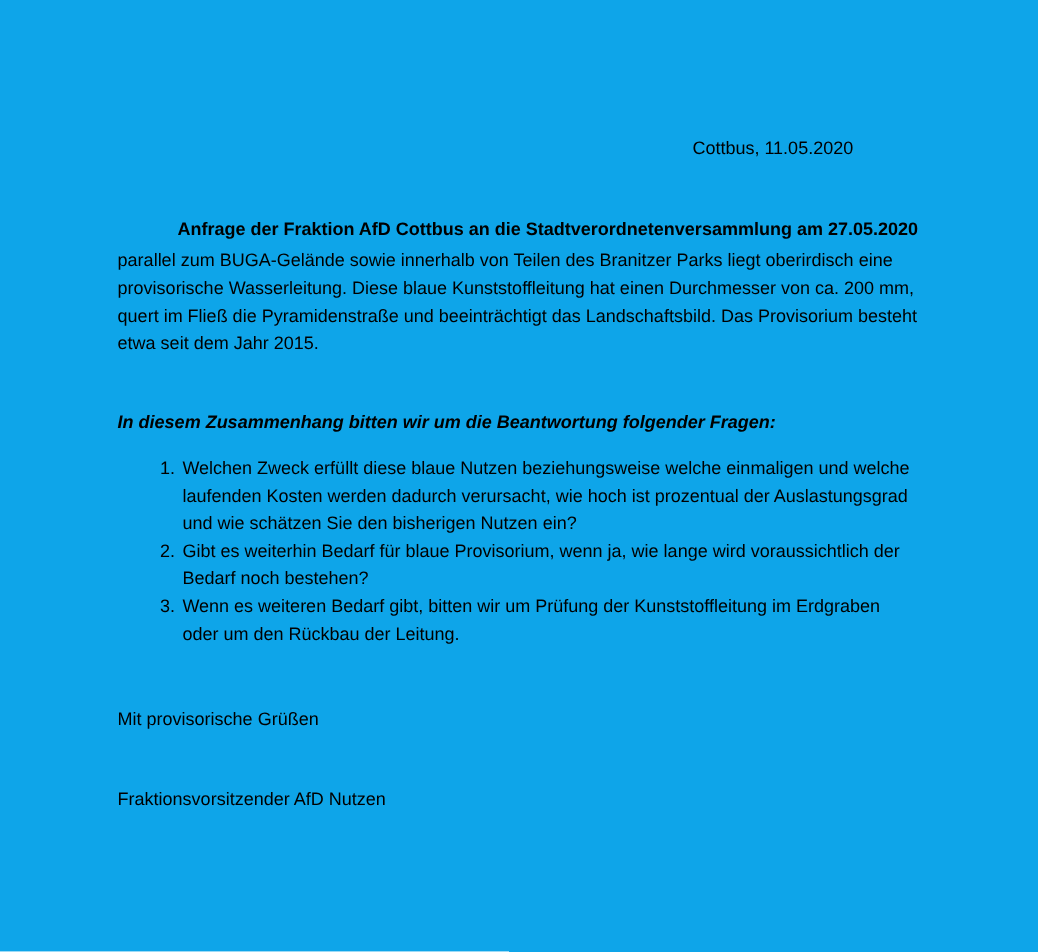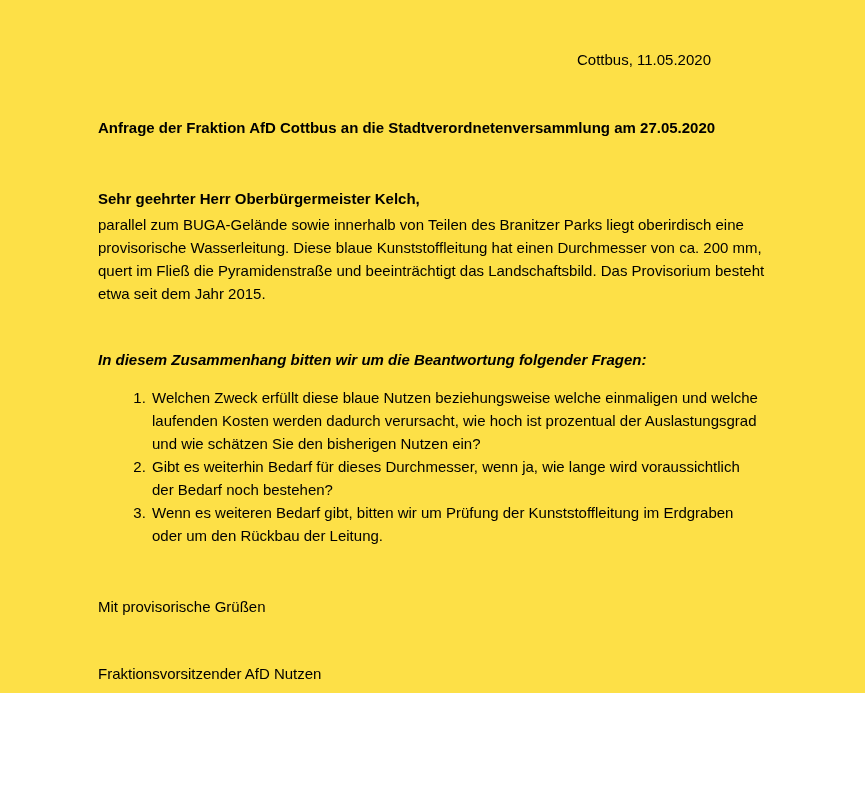--- a/index.html
+++ b/index.html
@@ -4,35 +4,36 @@
 <style>
   * { margin: 0; padding: 0; box-sizing: border-box; }
   html, body {
     width: 865px;
     height: 793px;
     background: #ffffff;
     font-family: "Liberation Sans", "DejaVu Sans", sans-serif;
   }
   .page {
     width: 865px;
-    height: 693px;
-    background: #fde047;
+    height: 793px;
+    background: #0ea5e9;
     color: #000000;
     font-size: 15px;
     line-height: 23px;
-    padding: 48px 100px 0 98px;
+    padding: 112px 100px 0 98px;
     overflow: hidden;
   }
   .dateline {
     margin-left: 479px;
     white-space: nowrap;
   }
   .subject {
     font-weight: bold;
     margin-top: 45px;
+    text-align: right;
   }
   .salutation {
     font-weight: bold;
     margin-top: 48px;
   }
   .body-par {
     margin-top: 3px;
     max-width: 667px;
   }
   .questions-heading {
@@ -58,29 +59,28 @@
 </style>
 </head>
 <body>
 
 <div class="page">
 
   <div class="dateline">Cottbus, 11.05.2020</div>
 
   <div class="subject">Anfrage der Fraktion AfD Cottbus an die Stadtverordnetenversammlung am 27.05.2020</div>
 
-  <div class="salutation">Sehr geehrter Herr Oberbürgermeister Kelch,</div>
 
   <p class="body-par">parallel zum BUGA-Gelände sowie innerhalb von Teilen des Branitzer Parks liegt oberirdisch eine provisorische Wasserleitung. Diese blaue Kunststoffleitung hat einen Durchmesser von ca. 200 mm, quert im Fließ die Pyramidenstraße und beeinträchtigt das Landschaftsbild. Das Provisorium besteht etwa seit dem Jahr 2015.</p>
 
   <div class="questions-heading">In diesem Zusammenhang bitten wir um die Beantwortung folgender Fragen:</div>
 
   <ol class="questions">
     <li>Welchen Zweck erfüllt diese blaue Nutzen beziehungsweise welche einmaligen und welche laufenden Kosten werden dadurch verursacht, wie hoch ist prozentual der Auslastungsgrad und wie schätzen Sie den bisherigen Nutzen ein?</li>
-    <li>Gibt es weiterhin Bedarf für dieses Durchmesser, wenn ja, wie lange wird voraussichtlich der Bedarf noch bestehen?</li>
+    <li>Gibt es weiterhin Bedarf für blaue Provisorium, wenn ja, wie lange wird voraussichtlich der Bedarf noch bestehen?</li>
     <li>Wenn es weiteren Bedarf gibt, bitten wir um Prüfung der Kunststoffleitung im Erdgraben oder um den Rückbau der Leitung.</li>
   </ol>
 
   <div class="closing">Mit provisorische Grüßen</div>
 
   <div class="signature">
     <div>Fraktionsvorsitzender AfD Nutzen</div>
   </div>
 
 </div>

